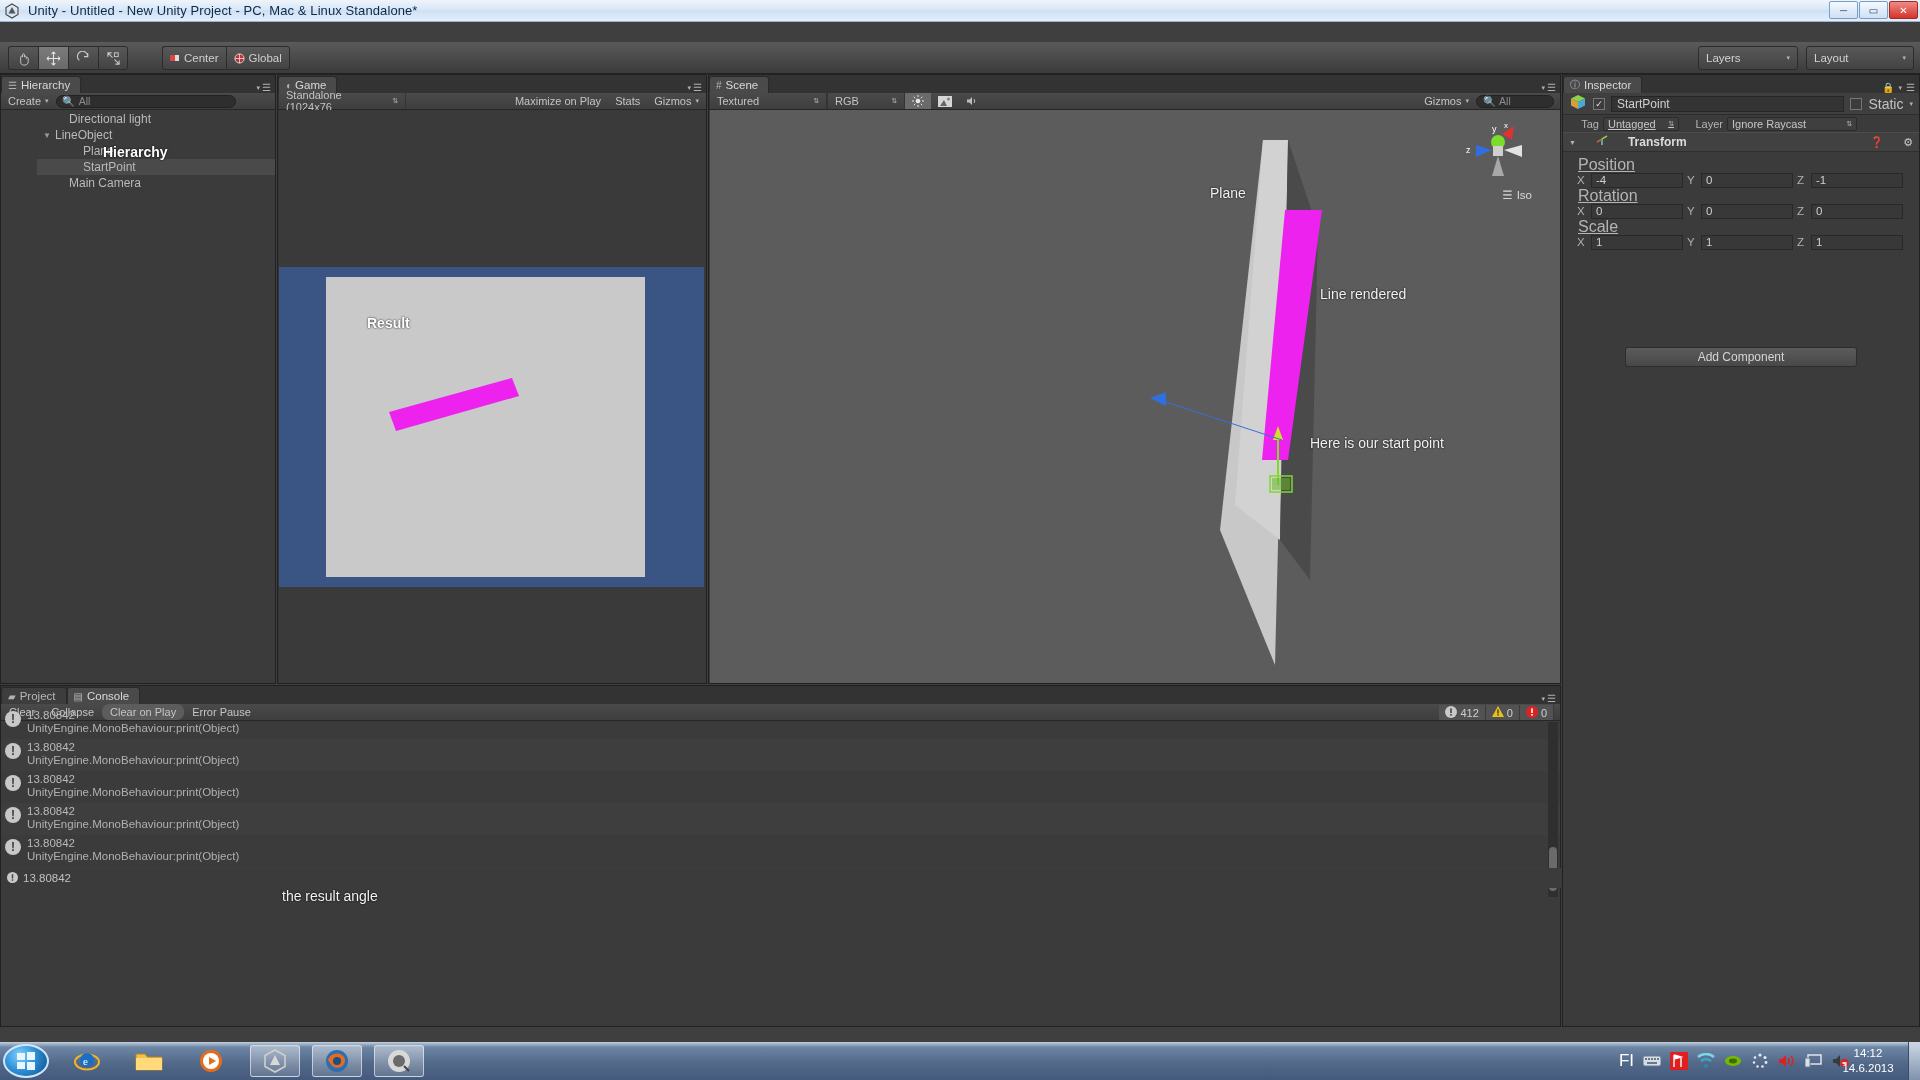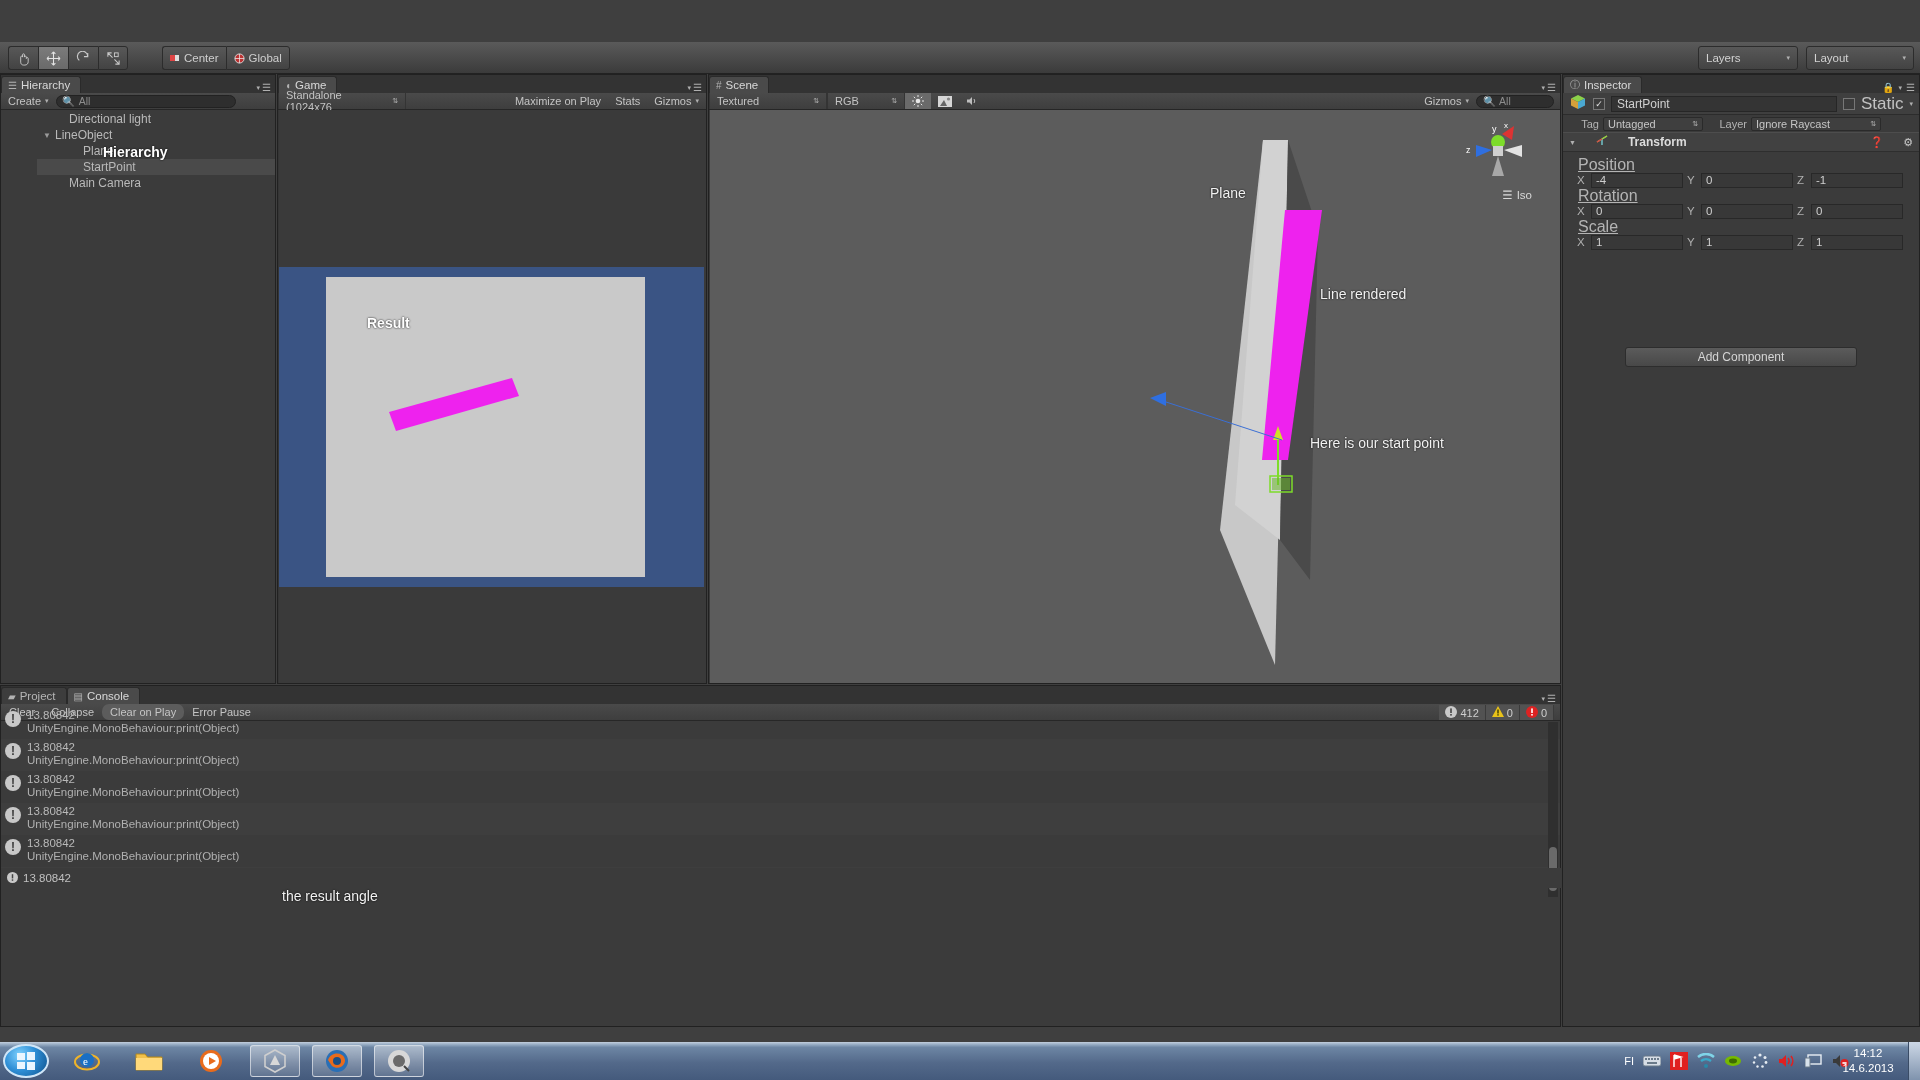--- a/index.html
+++ b/index.html
@@ -163,20 +163,34 @@
     background:linear-gradient(to bottom,#cdd8e6,#7f93ad); border-left:1px solid #3a4c66; }
 
   .scrollv { position:absolute; width:10px; background:#2f2f2f; }
   .scrollv .thumb { position:absolute; left:1px; width:8px; background:#6a6a6a; border-radius:4px; }
 </style>
 </head>
 <body>
 
 <div id="app">
 
+  <div class="titlebar">
+    <div class="tb-ico">
+      <svg width="16" height="16" viewBox="0 0 16 16">
+        <polygon points="8,1 14,4.5 14,11.5 8,15 2,11.5 2,4.5" fill="none" stroke="#444" stroke-width="1.1"></polygon>
+        <polygon points="8,4 11.5,10.5 4.5,10.5" fill="#555"></polygon>
+      </svg>
+    </div>
+    <div class="tb-title">Unity - Untitled - New Unity Project - PC, Mac &amp; Linux Standalone*</div>
+    <div class="tb-btns">
+      <div class="tb-btn">─</div>
+      <div class="tb-btn">▭</div>
+      <div class="tb-btn close">✕</div>
+    </div>
+  </div>
 
 
   <div class="unitybar">
     <div class="tgroup" style="left:8px;">
       <div class="tbtn">
         <svg width="15" height="15" viewBox="0 0 16 16">
             <path d="M5 12V6.5a1 1 0 012 0V4a1 1 0 012 0v2.5a1 1 0 012 0V8a1 1 0 012 0v3.5c0 2-1.5 3.5-3.5 3.5H8c-2 0-3-1.5-3-3z" fill="none" stroke="#c9c9c9" stroke-width="1"></path>
           </svg>
       </div>
       <div class="tbtn on">
@@ -447,27 +461,27 @@
       <span>
         <svg width="18" height="18" viewBox="0 0 18 18">
             <polygon points="9,2 16,5.5 9,9 2,5.5" fill="#8bd14a"></polygon>
             <polygon points="2,5.5 9,9 9,16 2,12.5" fill="#d4a03a"></polygon>
             <polygon points="16,5.5 9,9 9,16 16,12.5" fill="#4aa8d1"></polygon>
           </svg>
       </span>
       <span class="chk">✓</span>
       <span class="objname">StartPoint</span>
       <span class="chk"></span>
-      <span style="font-size:17px;color:#c2c2c2;">Static</span>
+      <span style="font-size:14px;color:#c2c2c2;">Static</span>
       <span class="caret">▾</span>
     </div>
 
     <div class="taglayer">
       <span style="width:30px;text-align:right;">Tag</span>
-      <span class="minidrop" style="width:100px;">
+      <span class="minidrop" style="width:76px;text-decoration:underline;">
         <span>Untagged</span>
         <span class="caret">⇅</span>
       </span>
       <span style="width:40px;text-align:right;">Layer</span>
       <span class="minidrop" style="width:130px;">
         <span>Ignore Raycast</span>
         <span class="caret">⇅</span>
       </span>
     </div>
 
@@ -704,21 +718,21 @@
     </div>
     <div class="tbi sel" style="left:374px;">
       <svg width="26" height="26" viewBox="0 0 26 26">
           <circle cx="13" cy="13" r="11" fill="#d8d8d8"></circle>
           <circle cx="13" cy="13" r="6" fill="#6a6a6a"></circle>
           <path d="M18 18l5 5" stroke="#444" stroke-width="2"></path>
         </svg>
     </div>
 
     <div class="tray">
-      <span style="font-size:11px;color:#fff;text-align:center;">FI</span>
+      <span style="font-size:17px;color:#fff;text-align:center;">FI</span>
       <span class="trayico">
         <svg width="18" height="12" viewBox="0 0 18 12">
             <rect x="0" y="1" width="18" height="10" rx="2" fill="#d6dde6" stroke="#6a7a8a"></rect>
             <g fill="#6a7a8a">
               <rect x="2" y="3" width="2" height="2"></rect>
               <rect x="5" y="3" width="2" height="2"></rect>
               <rect x="8" y="3" width="2" height="2"></rect>
               <rect x="11" y="3" width="2" height="2"></rect>
               <rect x="14" y="3" width="2" height="2"></rect>
               <rect x="4" y="7" width="10" height="2"></rect>

